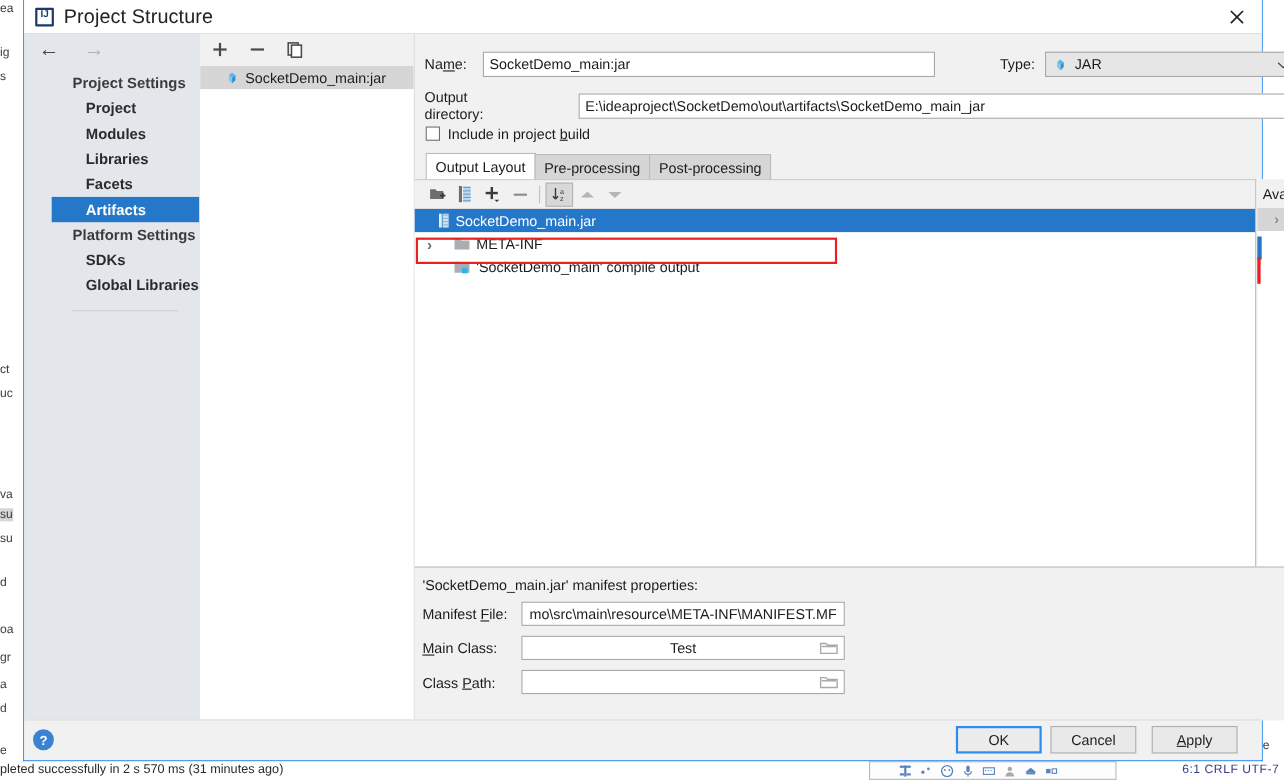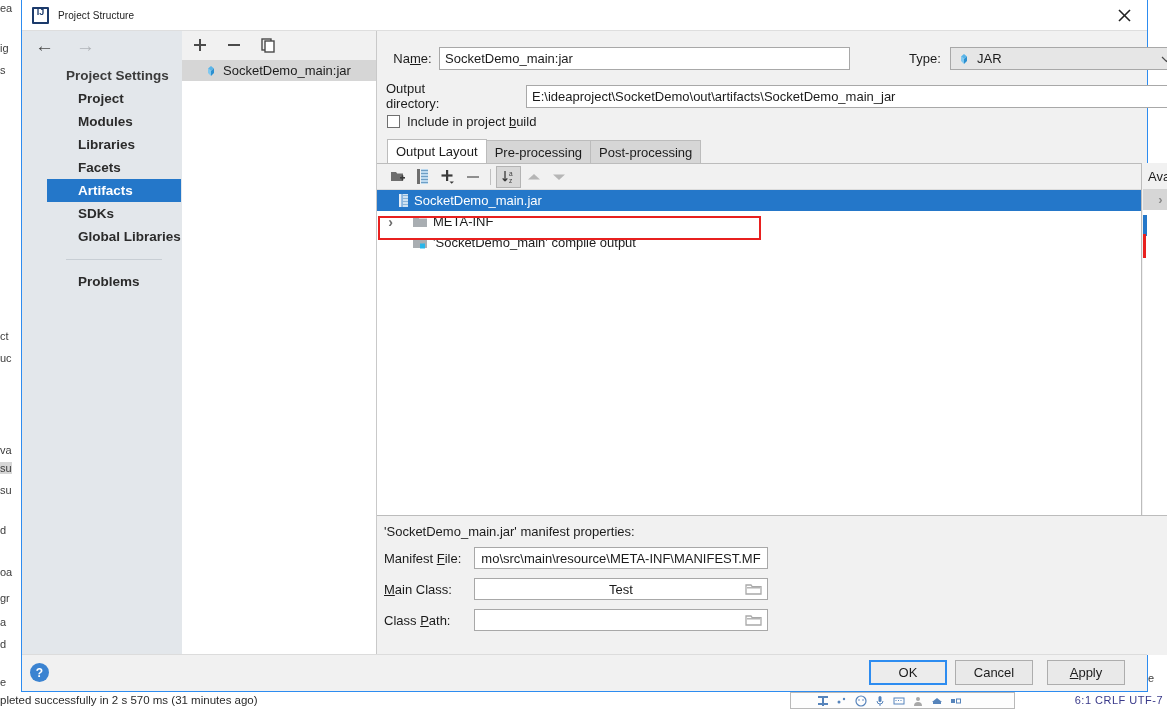--- a/index.html
+++ b/index.html
@@ -83,21 +83,21 @@
     background: #ffffff; border: 2px solid #1b3a6b; border-radius: 1px;
     position: relative; flex: none;
   }
   #app-icon::after {
     content: "IJ";
     position: absolute; left: 0; top: -2px; width: 100%;
     text-align: center; font-size: 9px; font-weight: bold;
     color: #1b3a6b; font-family: "Liberation Sans", sans-serif;
   }
   #title-text {
-    font-size: 10px; color: #222; letter-spacing: .1px;
+    font-size: 18px; color: #222; letter-spacing: .1px;
   }
   #close-btn {
     position: absolute; right: 0; top: 0;
     width: 46px; height: 30px;
     display: flex; align-items: center; justify-content: center;
     cursor: default;
   }
   #close-btn svg { display: block; }
 
   
@@ -169,21 +169,21 @@
     flex: 1;
     background: #f1f1f1;
     position: relative;
   }
 
   .row { display: flex; align-items: center; }
   .lbl { font-size: 13px; color: #1c1c1c; }
   .u { text-decoration: underline; }
 
   #name-row { position: absolute; left: 9px; top: 16px; width: 760px; }
-  #name-label { width: 53px; text-align: center; }
+  #name-label { width: 53px; }
   #name-input {
     width: 411px; height: 23px;
     border: 1px solid #a8a8a8; background: #ffffff;
     font-family: "Liberation Sans", sans-serif; font-size: 13px;
     padding: 0 5px; color: #1b1b1b; outline: none;
   }
   #type-label { position: absolute; left: 532px; top: 16px; height: 23px; line-height: 23px; }
   #type-combo {
     position: absolute; left: 573px; top: 16px;
     width: 232px; height: 23px;
@@ -450,24 +450,24 @@
         <span class="navarrow">←</span>
         <span class="navarrow disabled">→</span>
       </div>
       <div id="nav-list">
         <div class="nav-group">Project Settings</div>
         <div class="nav-item">Project</div>
         <div class="nav-item">Modules</div>
         <div class="nav-item">Libraries</div>
         <div class="nav-item">Facets</div>
         <div class="nav-item selected">Artifacts</div>
+        <div class="nav-group">Platform Settings</div>
         <div class="nav-item">SDKs</div>
         <div class="nav-item">Global Libraries</div>
         <div class="nav-sep"></div>
-        <div class="nav-item">Problems</div>
       </div>
     </div>
 
     <div id="art-col">
       <div id="art-toolbar">
         <svg class="tb-ico" viewBox="0 0 16 16">
           <rect x="7" y="2" width="2" height="12" fill="#4a4a4a"></rect>
             <rect x="2" y="7" width="12" height="2" fill="#4a4a4a"></rect>
         </svg>
         <svg class="tb-ico" viewBox="0 0 16 16">

